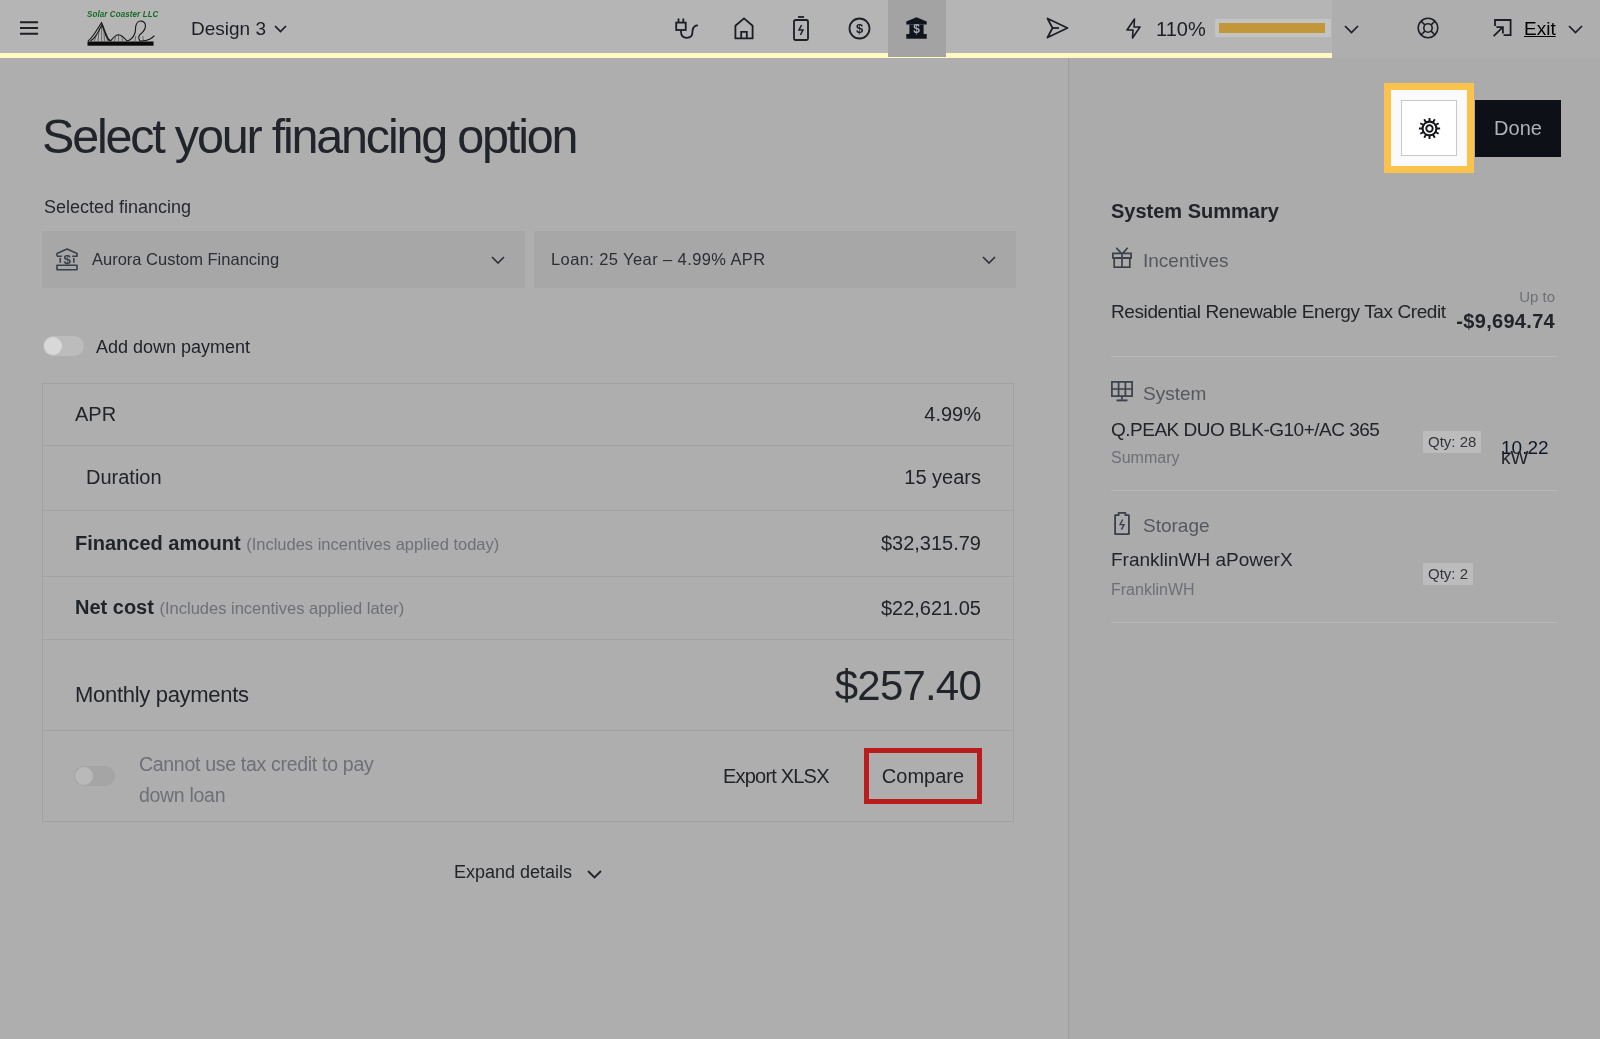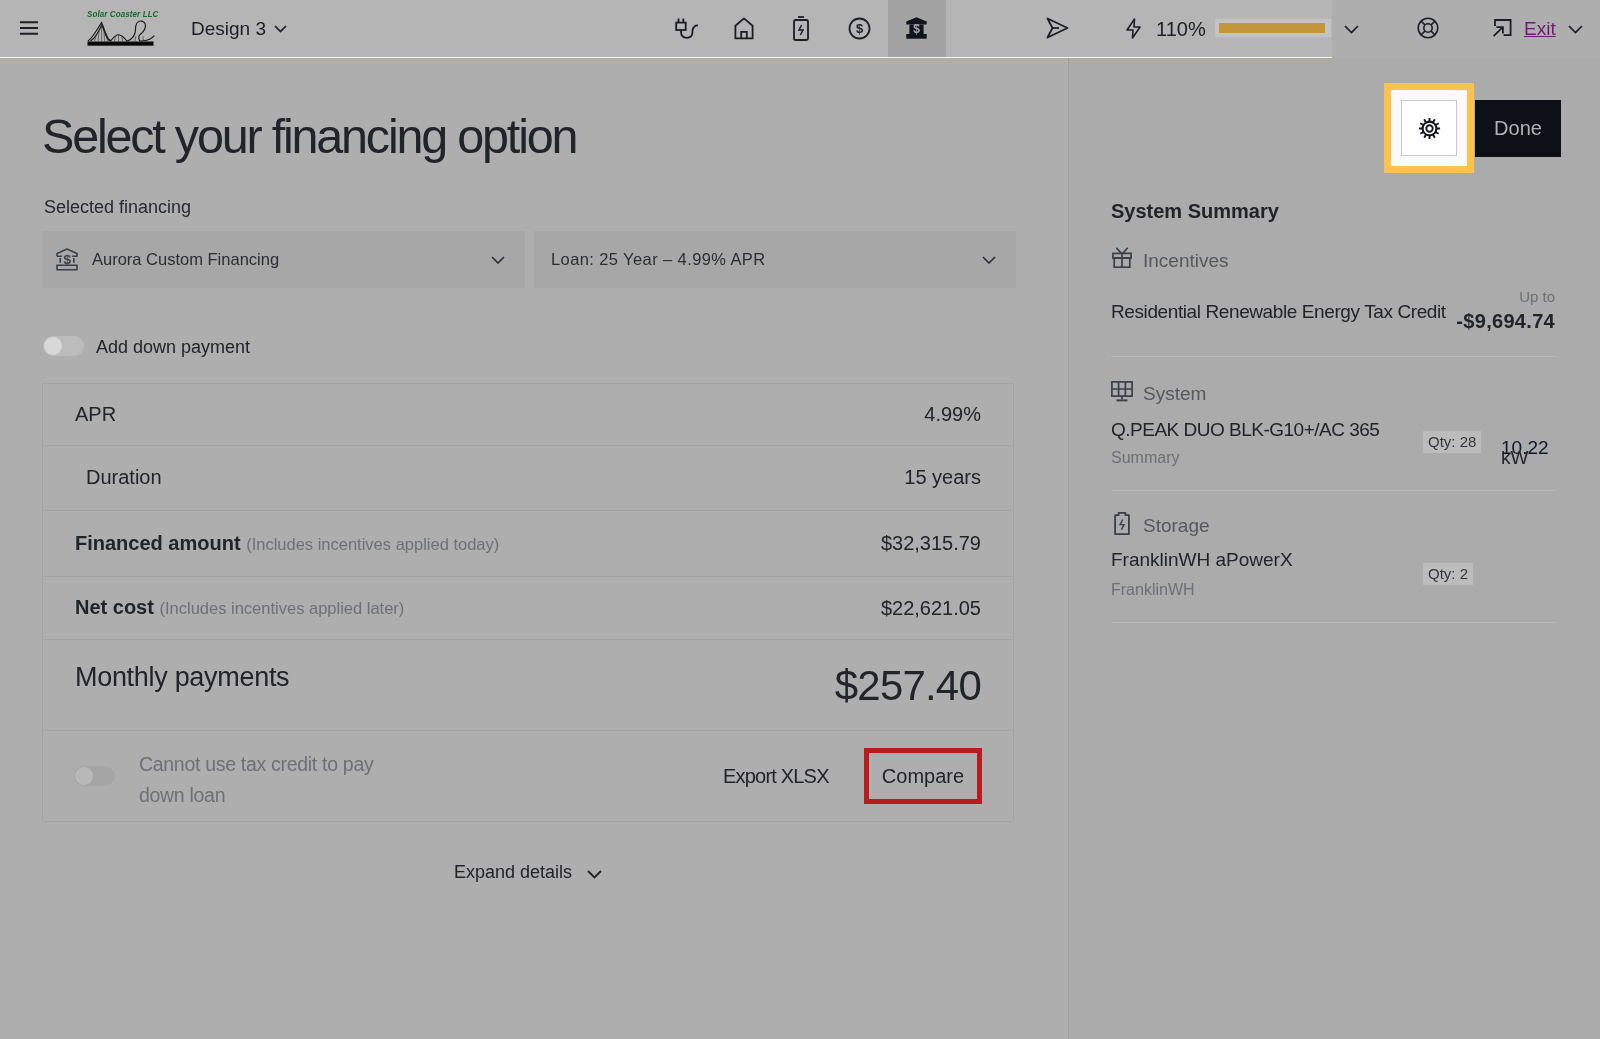--- a/index.html
+++ b/index.html
@@ -3,21 +3,21 @@
 <meta charset="utf-8">
 <style>
   * { margin:0; padding:0; box-sizing:border-box; }
   html { width:1600px; height:1039px; overflow:hidden; background:#aeaeae; } body { width:1600px; height:1039px; overflow:hidden; }
   body { will-change:transform; font-family:"Liberation Sans", sans-serif; background:#aeaeae; position:relative; }
   .abs { position:absolute; }
   .gray { color:#6d7076; }
   svg { display:block; }
 
   
-  #nav { position:absolute; left:0; top:0; width:1332px; height:58px; background:#b5b5b5; border-bottom:1px solid #fef9c3; }
+  #nav { position:absolute; left:0; top:0; width:1332px; height:58px; background:#b5b5b5; border-bottom:5px solid #fef9c3; }
   #navsel { position:absolute; left:888px; top:0; width:58px; height:57px; background:#a3a3a3; }
 
   
   #h1 { position:absolute; left:42px; top:108px; font-size:48.5px; font-weight:400; color:#21242a; letter-spacing:-2.2px; }
   #lblsf { position:absolute; left:44px; top:197px; font-size:18px; color:#26292f; }
   .sel { position:absolute; top:231px; height:57px; background:#a7a7a7; display:flex; align-items:center; }
   #sel1 { left:42px; width:483px; }
   #sel2 { left:534px; width:482px; }
   .sel .stext { font-size:16.5px; color:#2b2e35; }
   .chev { position:absolute; right:20px; top:50%; margin-top:-4px; }
@@ -142,21 +142,21 @@
     <circle cx="11" cy="11" r="9.8" fill="none" stroke="#1c1f26" stroke-width="1.6"></circle>
     <circle cx="11" cy="11" r="4.2" fill="none" stroke="#1c1f26" stroke-width="1.6"></circle>
     <path d="M4.2 4.2 L7.9 7.9 M17.8 4.2 L14.1 7.9 M4.2 17.8 L7.9 14.1 M17.8 17.8 L14.1 14.1" stroke="#1c1f26" stroke-width="1.6"></path>
   </svg>
 
   <svg class="abs" style="left:1493px; top:19px;" width="19" height="18" viewBox="0 0 19 18">
     <path d="M2 7 V1 H17.6 V16.2 H10.6" fill="none" stroke="#1a1d24" stroke-width="1.8"></path>
     <path d="M0.6 17.2 L9.3 8.6" stroke="#1a1d24" stroke-width="1.8"></path>
     <path d="M9.9 14.6 V8.1 H3.4" fill="none" stroke="#1a1d24" stroke-width="1.8"></path>
   </svg>
-  <div class="abs" style="left:1524px; top:18px; font-size:19px; color:#701a75;text-decoration:underline;">Exit</div>
+  <div class="abs" style="left:1524px; top:18px; font-size:19px; color:#000000;text-decoration:underline;">Exit</div>
   <svg class="abs" style="left:1568px; top:25px;" width="15" height="9" viewBox="0 0 15 9">
       <path d="M1 1l6.5 6.5L14 1" fill="none" stroke="#1c1f26" stroke-width="1.7"></path>
     </svg>
 </div>
 
 <div id="h1">Select your financing option</div>
 <div id="lblsf">Selected financing</div>
 
 <div class="sel" id="sel1">
   <span style="margin-left:14px;" id="bankicon">
@@ -201,21 +201,21 @@
   </div>
   <div class="row" style="height:66px;">
     <div class="rlab" style="top:21px;"><span style="font-weight:600;">Financed amount</span> <span class="rsub">(Includes incentives applied today)</span></div>
     <div class="rval" style="top:21px;">$32,315.79</div>
   </div>
   <div class="row" style="height:63px;">
     <div class="rlab" style="top:19px;"><span style="font-weight:600;">Net cost</span> <span class="rsub">(Includes incentives applied later)</span></div>
     <div class="rval" style="top:20px;">$22,621.05</div>
   </div>
   <div class="row" style="height:91px;">
-    <div class="rlab" style="top:22px; font-size:27px; letter-spacing:-0.3px;">Monthly payments</div>
+    <div class="rlab" style="top:42px; font-size:22px; letter-spacing:-0.3px;">Monthly payments</div>
     <div class="rval" style="top:22px; font-size:42px; letter-spacing:-0.8px;">$257.40</div>
   </div>
   <div class="row" style="height:90px;">
     <div class="toggle" id="tg2">
         <div class="knob"></div>
       </div>
     <div class="gray" style="position:absolute; left:96px; top:18px; font-size:19.5px; letter-spacing:-0.3px; line-height:31px;">Cannot use tax credit to pay<br>down loan</div>
     <div style="position:absolute; left:680px; top:34px; font-size:20px; letter-spacing:-0.8px; font-weight:500; color:#212429;">Export XLSX</div>
     <div id="cmp">Compare</div>
   </div>

